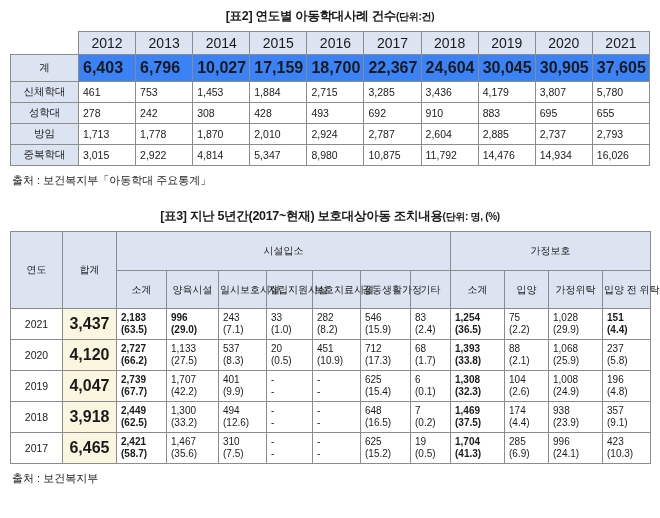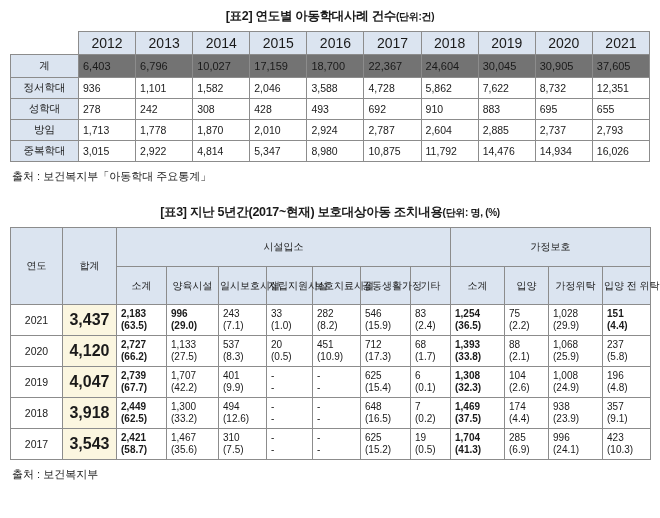--- a/index.html
+++ b/index.html
@@ -48,23 +48,23 @@
     padding: 3px 8px;
   }
   #table2 th.corner { background: #ffffff; border-top: 0; border-left: 0; }
   #table2 td.lbl {
     background: #dbe4f0;
     text-align: center;
     font-size: 10.5px;
     padding: 3px 2px;
   }
   #table2 tr.total td {
-    background: #737373;
-    font-weight: normal;
-    font-size: 11px;
+    background: #3b82f6;
+    font-weight: bold;
+    font-size: 16px;
     padding: 4px 4px;
   }
   #table2 tr.total td.lbl {
     background: #dbe4f0;
     font-weight: normal;
     font-size: 10.5px;
   }
   #table2 td.num { text-align: left; font-size: 10.5px; }
 
   .source {
@@ -140,31 +140,31 @@
           <td class="num">10,027</td>
           <td class="num">17,159</td>
           <td class="num">18,700</td>
           <td class="num">22,367</td>
           <td class="num">24,604</td>
           <td class="num">30,045</td>
           <td class="num">30,905</td>
           <td class="num">37,605</td>
         </tr>
         <tr>
-          <td class="lbl">정서학대</td>
-          <td class="num">936</td>
-          <td class="num">1,101</td>
-          <td class="num">1,582</td>
-          <td class="num">2,046</td>
-          <td class="num">3,588</td>
-          <td class="num">4,728</td>
-          <td class="num">5,862</td>
-          <td class="num">7,622</td>
-          <td class="num">8,732</td>
-          <td class="num">12,351</td>
+          <td class="lbl">신체학대</td>
+          <td class="num">461</td>
+          <td class="num">753</td>
+          <td class="num">1,453</td>
+          <td class="num">1,884</td>
+          <td class="num">2,715</td>
+          <td class="num">3,285</td>
+          <td class="num">3,436</td>
+          <td class="num">4,179</td>
+          <td class="num">3,807</td>
+          <td class="num">5,780</td>
         </tr>
         <tr>
           <td class="lbl">성학대</td>
           <td class="num">278</td>
           <td class="num">242</td>
           <td class="num">308</td>
           <td class="num">428</td>
           <td class="num">493</td>
           <td class="num">692</td>
           <td class="num">910</td>
@@ -520,21 +520,21 @@
           </td>
           <td>
             <span class="cellwrap">
               <span class="v">357</span>
               <span class="p pct">(9.1)</span>
             </span>
           </td>
         </tr>
         <tr>
           <td class="year">2017</td>
-          <td class="sum">3,543</td>
+          <td class="sum">6,465</td>
           <td class="b">
             <span class="cellwrap">
               <span class="v">2,421</span>
               <span class="p pct">(58.7)</span>
             </span>
           </td>
           <td>
             <span class="cellwrap">
               <span class="v">1,467</span>
               <span class="p pct">(35.6)</span>

